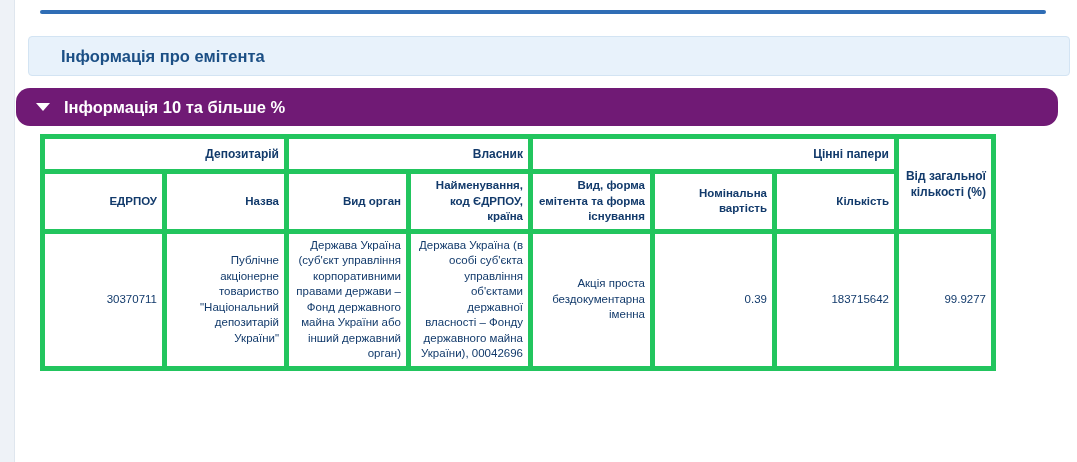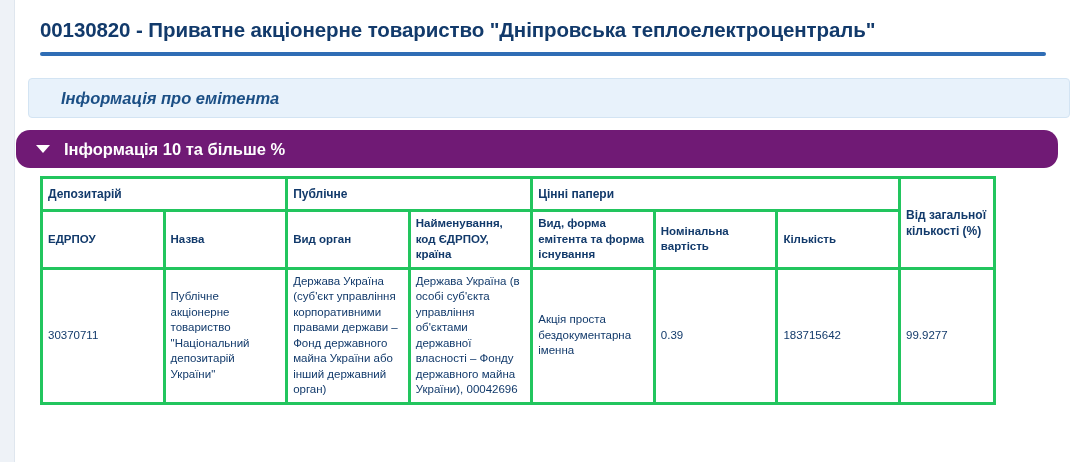--- a/index.html
+++ b/index.html
@@ -54,21 +54,20 @@
     border-radius: 4px;
     display: flex;
     align-items: center;
     box-sizing: border-box;
   }
   .panel-light-label {
     margin-left: 32px;
     font-size: 16.5px;
     font-weight: bold;
     color: #1b4f85;
-    font-style: italic;
   }
   .panel-dark {
     margin: 12px 0 0 2px;
     width: 1042px;
     height: 38px;
     background: #701a75;
     border-radius: 14px;
     display: flex;
     align-items: center;
     box-sizing: border-box;
@@ -94,22 +93,22 @@
     color: #123a6b;
   }
   table.data {
     margin: 8px 0 0 26px;
     border-collapse: collapse;
     table-layout: fixed;
     width: 956px;
     color: #123a6b;
   }
   table.data th, table.data td {
-    border: 3px solid #22c55e;
-    text-align: left;
+    border: 5px solid #22c55e;
+    text-align: right;
     vertical-align: middle;
     font-size: 11.5px;
     padding: 4px 5px;
     line-height: 1.35;
   }
   table.data th {
     font-weight: bold;
     background: #ffffff;
     height: 22px;
   }
@@ -132,38 +131,37 @@
 </style>
 </head>
 <body>
 
 <div id="page">
 
   <div class="left-rail"></div>
 
   <div class="content">
 
-    <div class="page-title">00130820 - Приватне акціонерне товариство "Дніпровська теплоелектроцентраль"</div>
     <div class="title-underline"></div>
 
     <div class="panel-light">
       <span class="panel-light-label">Інформація про емітента</span>
     </div>
 
     <div class="panel-dark">
       <span class="caret"></span>
       <span class="panel-dark-label">Інформація 10 та більше %</span>
     </div>
 
 
     <table class="data">
       <thead>
         <tr>
           <th class="group" colspan="2">Депозитарій</th>
-          <th class="group" colspan="2">Публічне</th>
+          <th class="group" colspan="2">Власник</th>
           <th class="group" colspan="3">Цінні папери</th>
           <th class="group c8" rowspan="2">Від загальної кількості (%)</th>
         </tr>
         <tr>
           <th class="c1">ЕДРПОУ</th>
           <th class="c2">Назва</th>
           <th class="c3">Вид орган</th>
           <th class="c4">Найменування, код ЄДРПОУ, країна</th>
           <th class="c5">Вид, форма емітента та форма існування</th>
           <th class="c6">Номінальна вартість</th>

